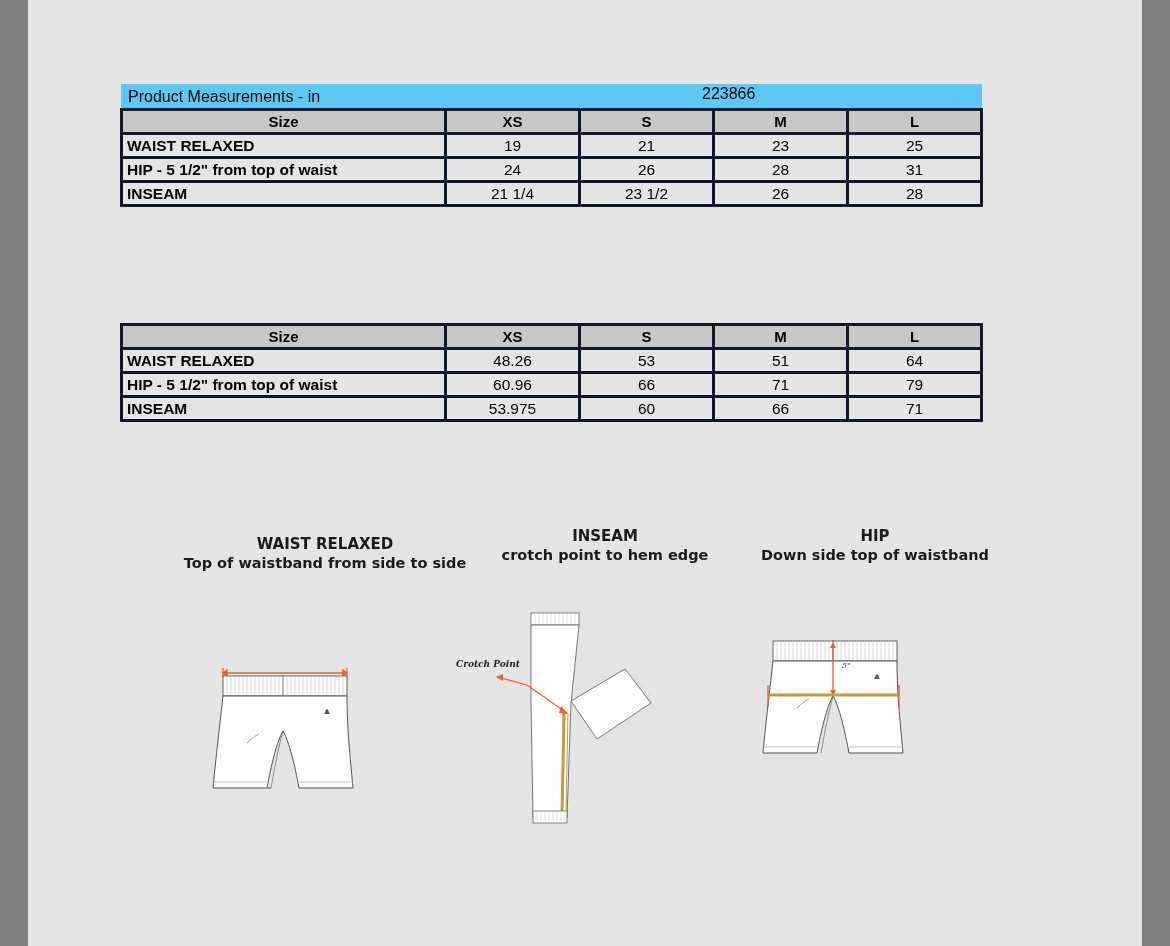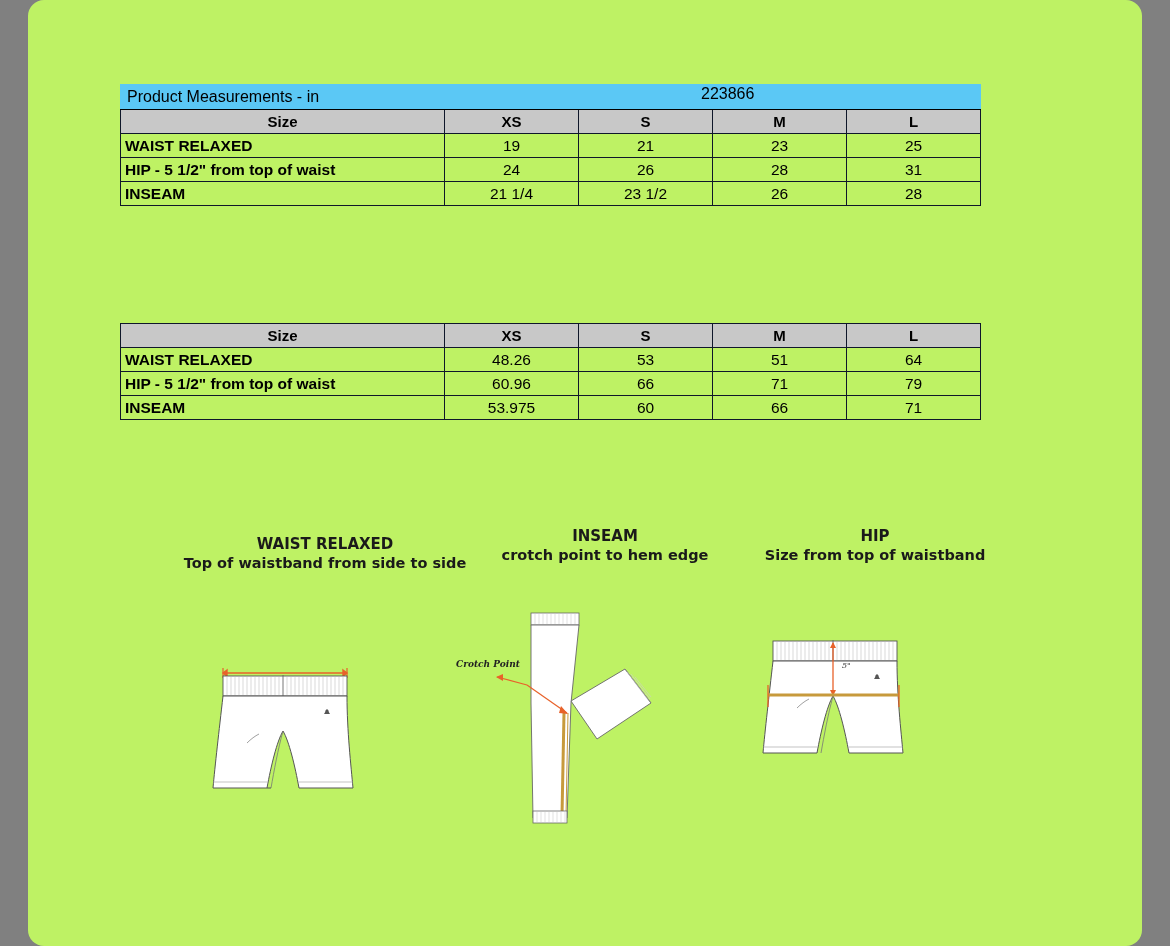--- a/index.html
+++ b/index.html
@@ -12,36 +12,35 @@
     height: 946px;
     font-family: "Liberation Sans", sans-serif;
     overflow: hidden;
   }
   .page {
     position: absolute;
     left: 28px;
     top: 0;
     width: 1114px;
     height: 946px;
-    background: #bef264;
-    border-radius: 16px;
+    background: #e5e5e5;
   }
 
   
   .meas-table {
     position: absolute;
     border-collapse: collapse;
     table-layout: fixed;
     font-family: "Liberation Sans", sans-serif;
   }
   #table-in  { left: 92px; top: 84px; }
   #table-cm  { left: 92px; top: 323px; }
 
   .meas-table td, .meas-table th {
-    border: 1px solid #0f172a;
+    border: 3px solid #0f172a;
     font-size: 15.5px;
     height: 24px;
     padding: 0 4px;
     vertical-align: middle;
     box-sizing: border-box;
   }
   .col-label { width: 324px; }
   .col-size  { width: 134px; }
 
   .title-row td {
@@ -336,21 +335,21 @@
             <line x1="106" y1="239" x2="106" y2="249"></line>
               <line x1="110" y1="239" x2="110" y2="249"></line>
           </g>
         </svg>
         <div class="crotch-label" style="left:-7px; top:86px;margin-left:8px;">Crotch Point</div>
       </div>
     </div>
 
     <div class="fig" id="fig-hip">
       <div class="fig-title">HIP</div>
-      <div class="fig-sub">Size from top of waistband</div>
+      <div class="fig-sub">Down side top of waistband</div>
       <div class="fig-art">
         <svg width="240" height="230" viewBox="0 0 240 230">
 
           <rect x="48" y="68" width="124" height="20" fill="#ffffff" stroke="#555" stroke-width="0.9"></rect>
           <g stroke="#c9c9c9" stroke-width="0.7">
             <line x1="52" y1="69" x2="52" y2="87"></line>
               <line x1="56" y1="69" x2="56" y2="87"></line>
             <line x1="60" y1="69" x2="60" y2="87"></line>
               <line x1="64" y1="69" x2="64" y2="87"></line>
             <line x1="68" y1="69" x2="68" y2="87"></line>

